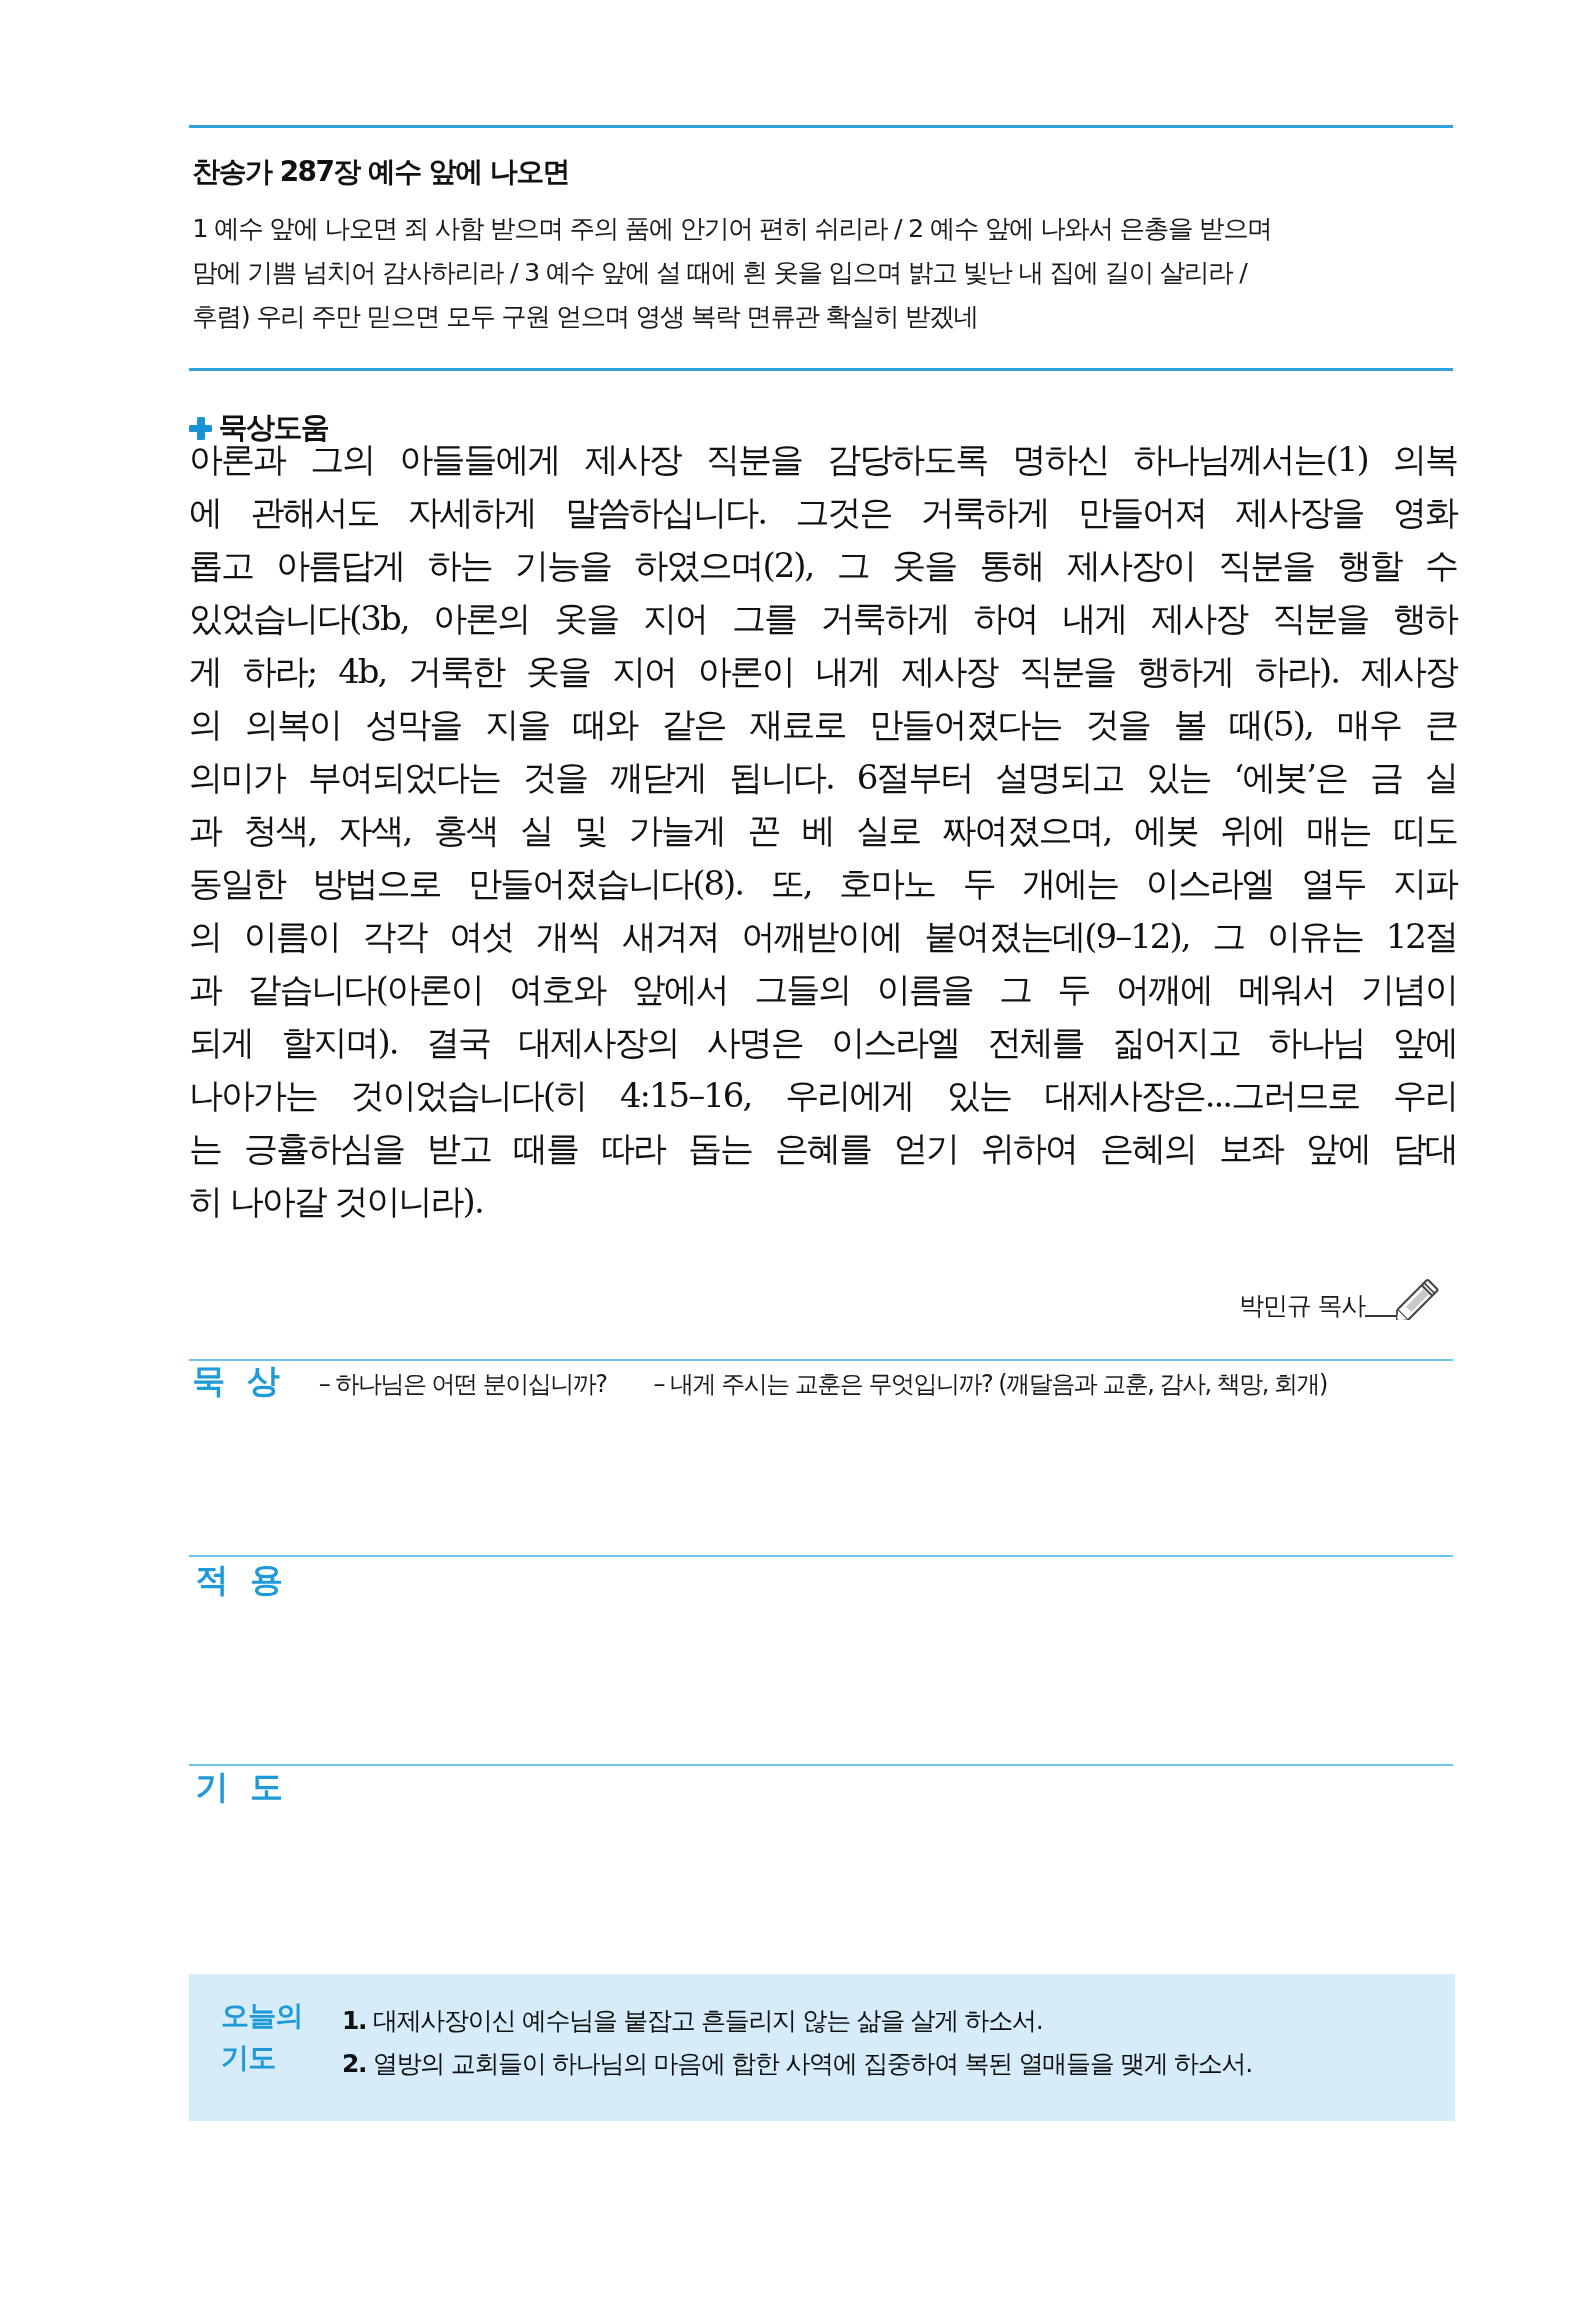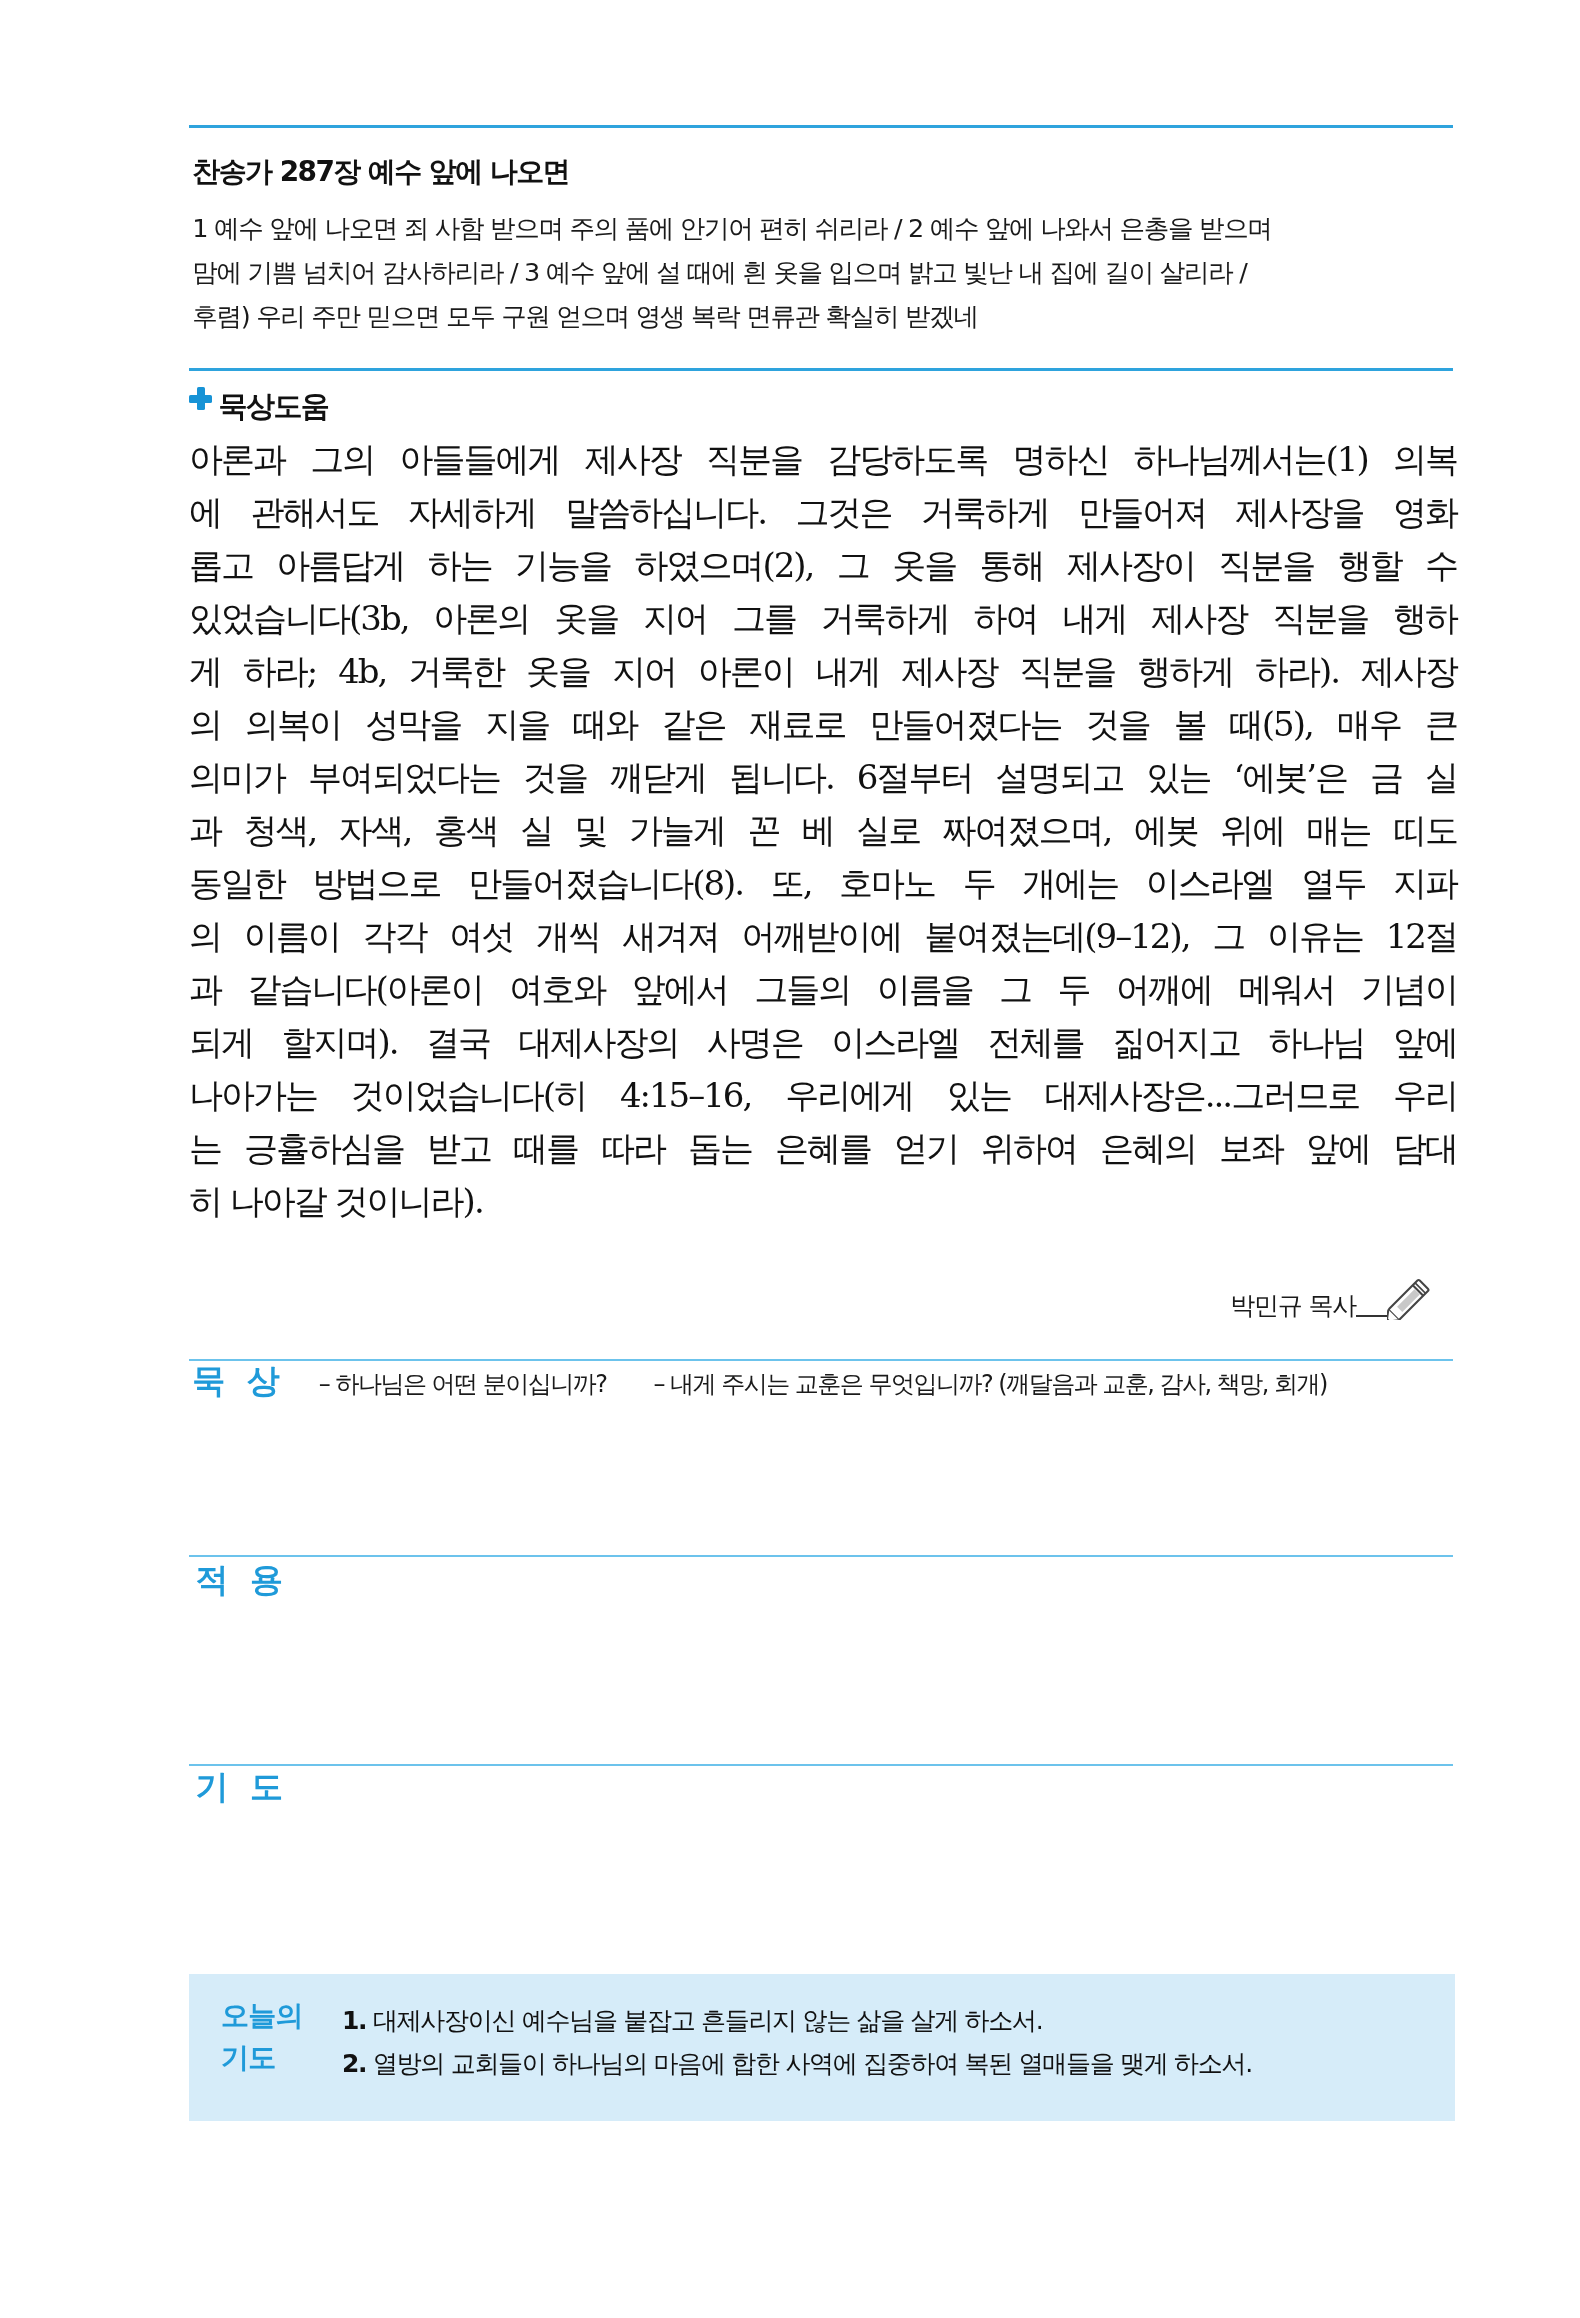--- a/index.html
+++ b/index.html
@@ -54,22 +54,23 @@
     line-height: 37px;
     letter-spacing: -1.3px;
     color: #1a1a1a;
   }
   .hymn-lyrics div { white-space: nowrap; margin-top: 7px; }
 
   
   .help-head {
     position: absolute;
     left: 0;
-    top: 387px;
+    top: 408px;
     display: flex;
+    align-items: center;
     gap: 6.6px;
   }
   .plus-icon {
     width: 23px;
     height: 23px;
     position: relative;
   }
   .plus-icon::before, .plus-icon::after {
     content: "";
     position: absolute;
@@ -93,21 +94,21 @@
     font-size: 34px;
     line-height: 53px;
     letter-spacing: -2px;
     color: #111;
   }
   .help-body div { white-space: nowrap; text-align: justify; text-align-last: justify; }
   .help-body div.last { text-align-last: left; }
 
   .author {
     position: absolute;
-    right: 15px;
+    right: 6px;
     top: 1272px;
     display: flex;
     align-items: flex-end;
     gap: 0;
   }
   .author-name {
     font-size: 25px;
     letter-spacing: -1.2px;
     color: #1a1a1a;
     line-height: 28px;

